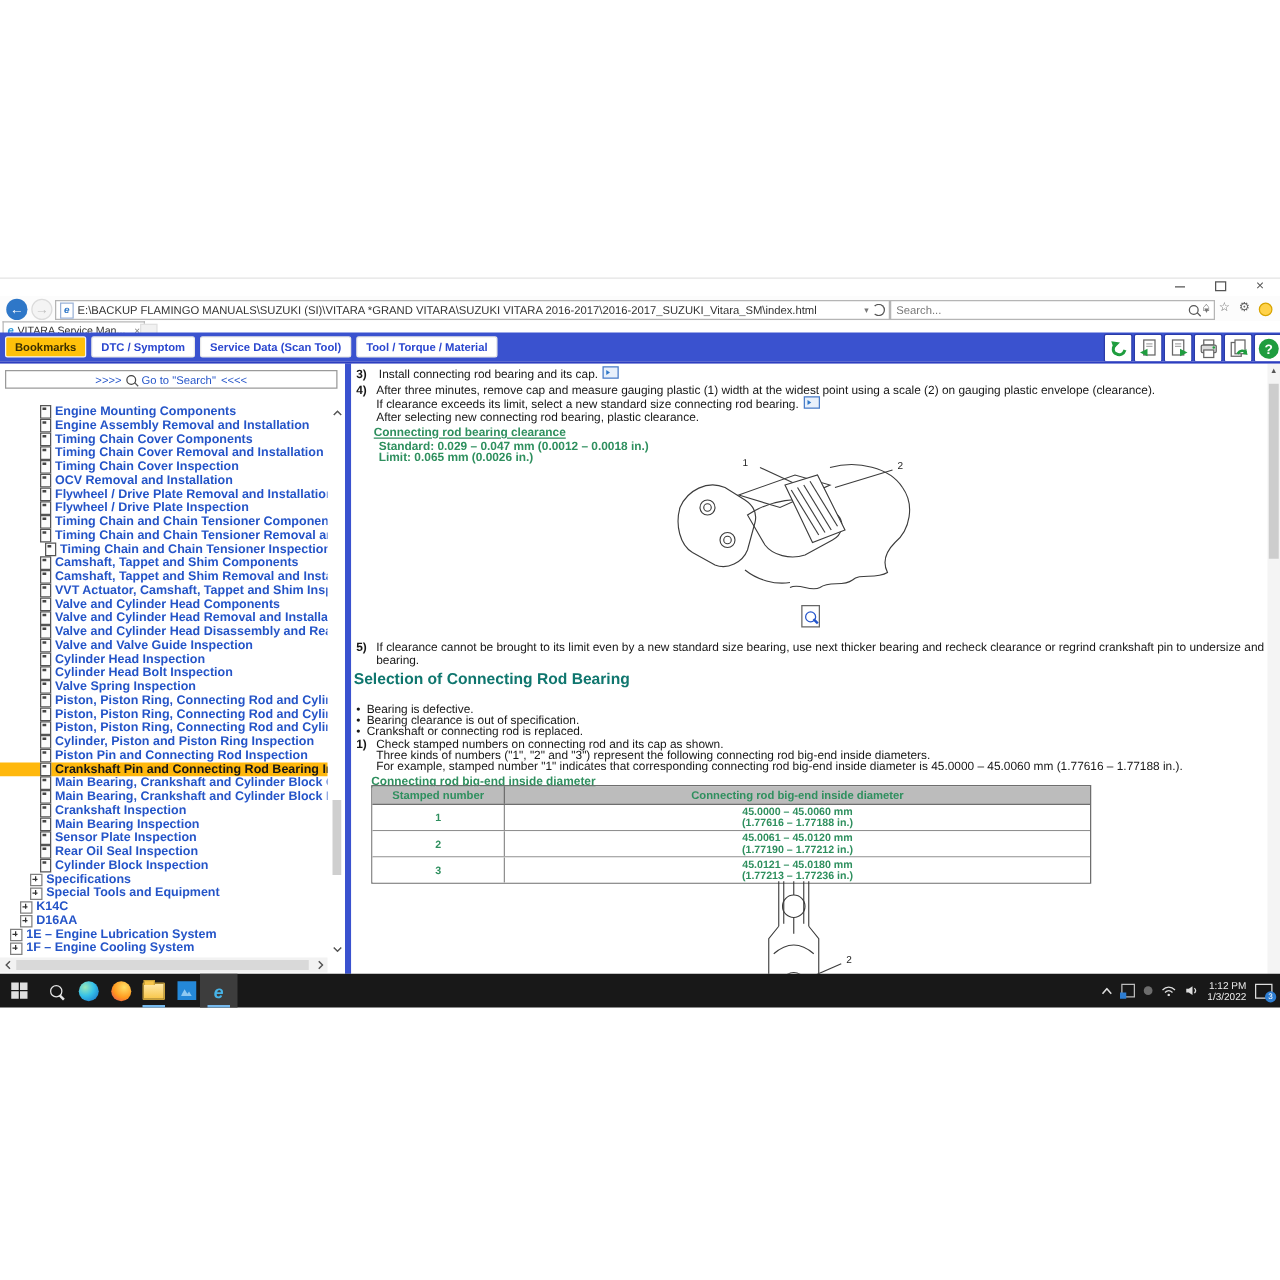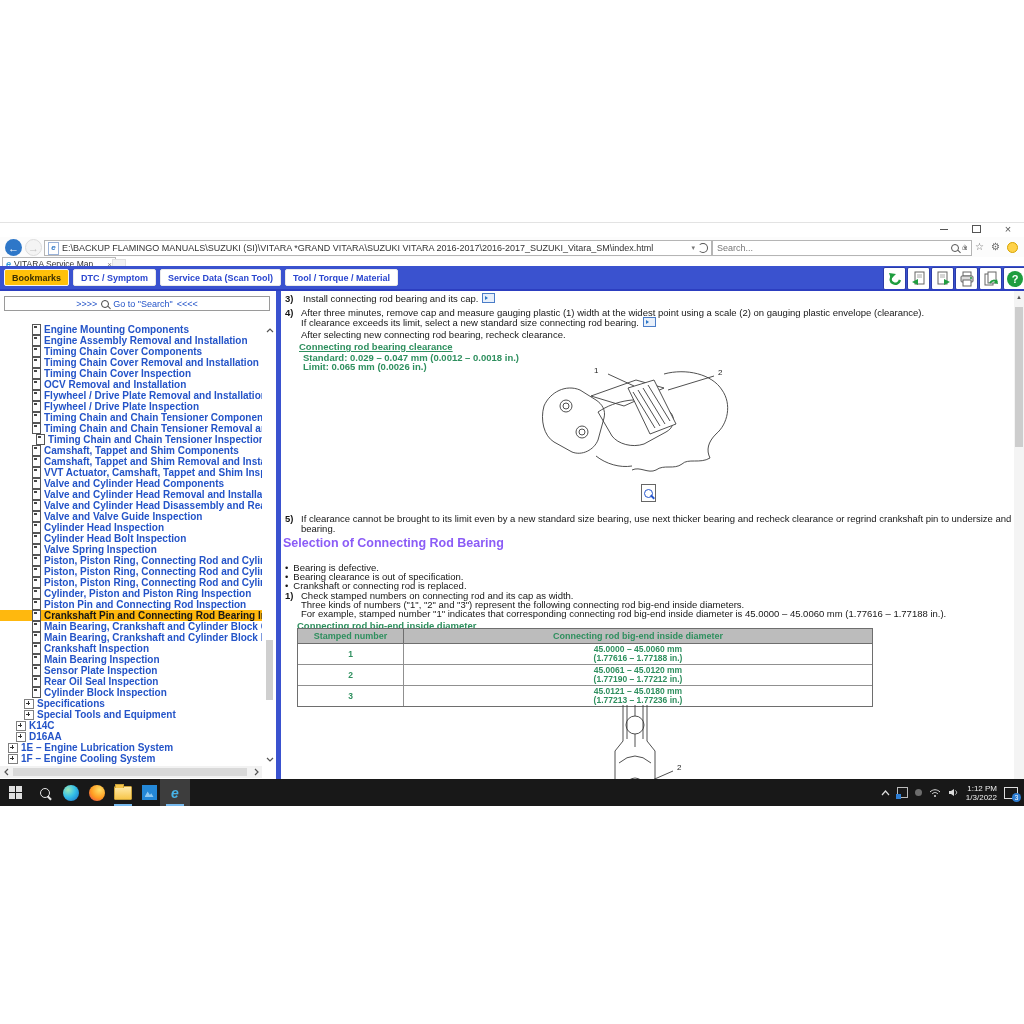--- a/index.html
+++ b/index.html
@@ -69,21 +69,21 @@
   #sb-hthumb{position:absolute;left:13px;top:2px;width:234px;height:8px;background:#d9d9d9;}
   .chev-btn{width:12px;height:12px;display:flex;align-items:center;justify-content:center;}
 
   
   #main{top:291px;left:281px;width:733px;height:556px;background:#fff;overflow:hidden;font-size:9.5px;color:#161616;}
   .txt{position:absolute;white-space:nowrap;}
   .num{font-weight:bold;}
   .glink{color:#2e8f5e;font-weight:bold;text-decoration:underline;font-size:9.5px;}
   .gspec{color:#2e8f5e;font-weight:bold;font-size:9.5px;}
   .bullet::before{content:"•";margin-right:5px;}
-  #heading{font-size:12.5px;font-weight:bold;color:#8b5cf6;}
+  #heading{font-size:12.5px;font-weight:bold;color:#0f766e;}
   .img-ico{display:inline-block;width:11px;height:8px;border:1px solid #4a7dc8;background:#e8f0fb;position:relative;vertical-align:-1px;margin-left:4px;}
   .img-ico::after{content:"";position:absolute;left:2px;top:2px;width:0;height:0;border-left:3px solid #2e77c8;border-top:2px solid transparent;border-bottom:2px solid transparent;}
 
   
   #spec-table{position:absolute;left:16px;top:337px;width:576px;border:1px solid #6e6e6e;box-sizing:border-box;}
   .tbl-head,.tbl-row{display:grid;grid-template-columns:106px 1fr;text-align:center;color:#2e8f5e;font-weight:bold;}
   .tbl-head{background:#bcbcbc;font-size:9px;border-bottom:1px solid #6e6e6e;}
   .tbl-head>div{padding:2px 0;}
   .tbl-row{font-size:8.5px;border-bottom:1px solid #909090;background:#fff;}
   .tbl-row:last-child{border-bottom:none;}
@@ -474,21 +474,21 @@
     <div class="txt" style="left:4px;top:2px;">
       <span class="num">3)</span>
       <span style="margin-left:7px;">Install connecting rod bearing and its cap.</span><span class="img-ico"></span>
     </div>
 
     <div class="txt num" style="left:4px;top:16px;">4)</div>
     <div class="txt" style="left:20px;top:16px;">After three minutes, remove cap and measure gauging plastic (1) width at the widest point using a scale (2) on gauging plastic envelope (clearance).</div>
     <div class="txt" style="left:20px;top:26px;">
       <span>If clearance exceeds its limit, select a new standard size connecting rod bearing.</span><span class="img-ico"></span>
     </div>
-    <div class="txt" style="left:20px;top:38px;">After selecting new connecting rod bearing, recheck clearance.</div>
+    <div class="txt" style="left:20px;top:38px;">After selecting new connecting rod bearing, plastic clearance.</div>
 
     <div class="txt glink" style="left:18px;top:50px;">Connecting rod bearing clearance</div>
     <div class="txt gspec" style="left:22px;top:61px;">Standard: 0.029 – 0.047 mm (0.0012 – 0.0018 in.)</div>
     <div class="txt gspec" style="left:22px;top:70px;">Limit: 0.065 mm (0.0026 in.)</div>
 
     <div class="fig" style="left:255px;top:75px;width:210px;height:118px;">
       <svg width="210" height="118" viewBox="0 0 210 118" stroke="#3c3c3c" fill="none" stroke-width="0.9">
         <path d="M8 40 C14 26 30 18 44 24 L60 34 C66 38 70 44 68 52 L62 74 C58 84 46 90 36 86 L18 76 C8 70 4 54 8 40 Z"></path>
         <circle cx="30" cy="40" r="6"></circle>
           <circle cx="30" cy="40" r="3"></circle>
@@ -521,21 +521,21 @@
     <div style="position:absolute;left:4px;top:271px;">
 
         <div class="bullet" style="height:9px;font-size:9.5px;white-space:nowrap;">Bearing is defective.</div>
 
         <div class="bullet" style="height:9px;font-size:9.5px;white-space:nowrap;">Bearing clearance is out of specification.</div>
 
         <div class="bullet" style="height:9px;font-size:9.5px;white-space:nowrap;">Crankshaft or connecting rod is replaced.</div>
       </div>
 
     <div class="txt num" style="left:4px;top:299px;">1)</div>
-    <div class="txt" style="left:20px;top:299px;">Check stamped numbers on connecting rod and its cap as width.</div>
+    <div class="txt" style="left:20px;top:299px;">Check stamped numbers on connecting rod and its cap as shown.</div>
     <div class="txt" style="left:20px;top:308px;">Three kinds of numbers ("1", "2" and "3") represent the following connecting rod big-end inside diameters.</div>
     <div class="txt" style="left:20px;top:317px;">For example, stamped number "1" indicates that corresponding connecting rod big-end inside diameter is 45.0000 – 45.0060 mm (1.77616 – 1.77188 in.).</div>
 
     <div class="txt glink" style="left:16px;top:329px;">Connecting rod big-end inside diameter</div>
 
     <div id="spec-table">
       <div class="tbl-head">
         <div>Stamped number</div>
         <div>Connecting rod big-end inside diameter</div>
       </div>

